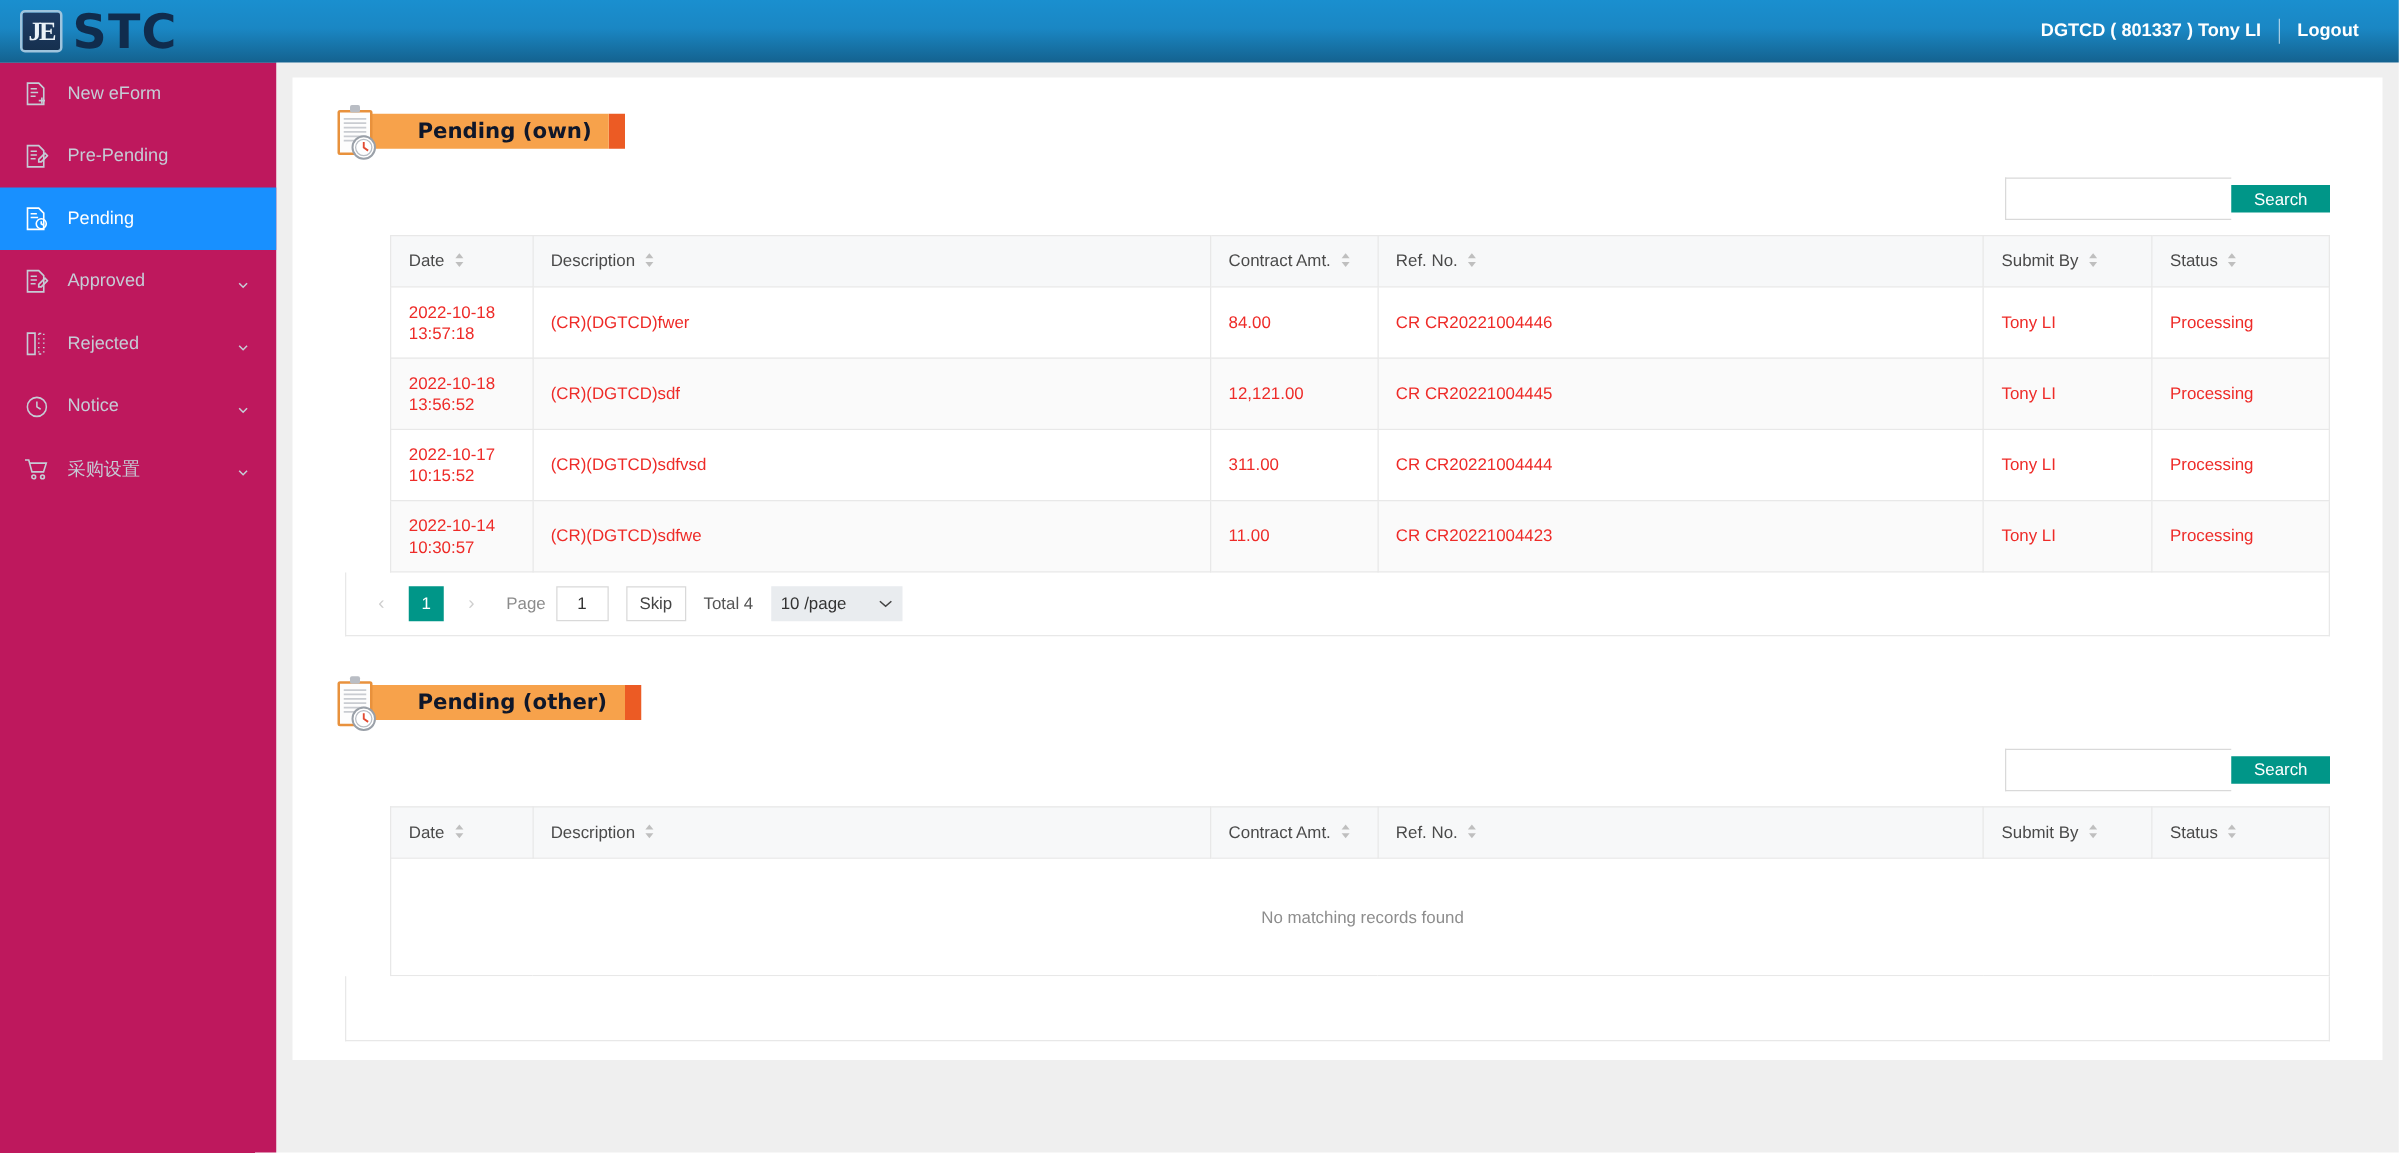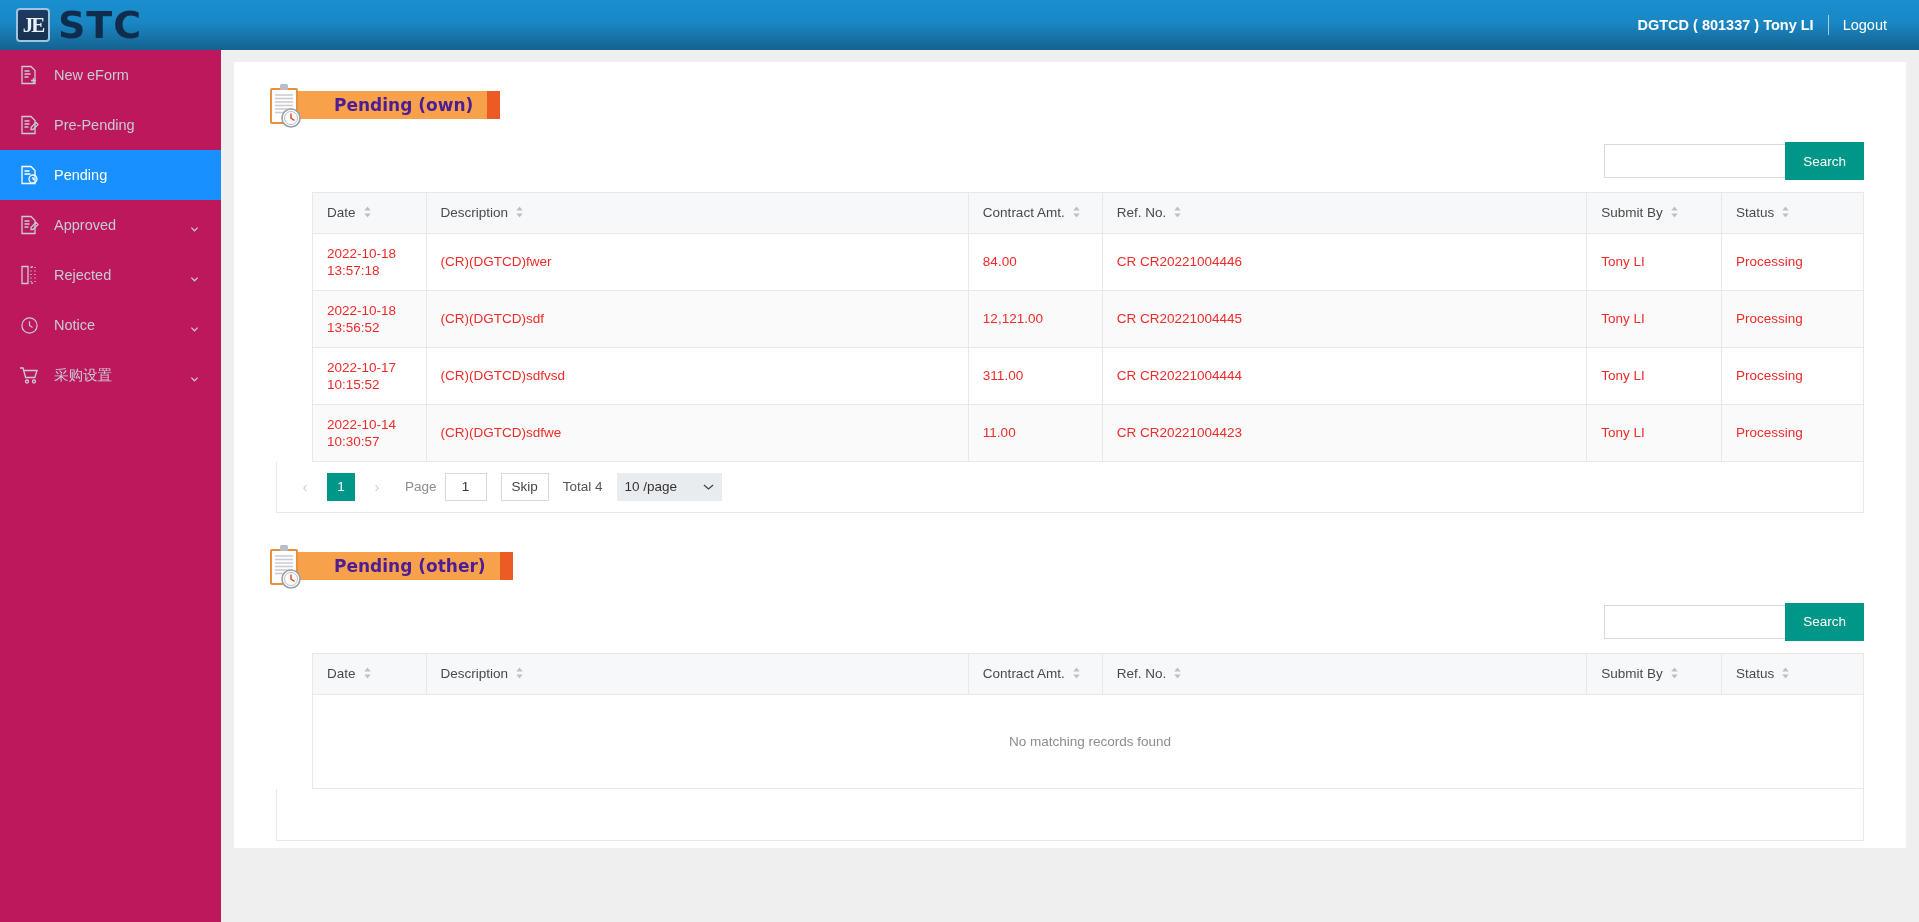--- a/index.html
+++ b/index.html
@@ -43,21 +43,21 @@
   }
   .topbar-right {
     margin-left: auto; display: flex; align-items: center;
     padding-right: 32px; color: #ffffff;
     font-size: 14.5px; font-weight: bold;
   }
   .topbar-divider {
     width: 1px; height: 20px; background: rgba(255,255,255,.6);
     margin: 0 14px;
   }
-  .logout-link { color: #fff; text-decoration: none; font-weight: normal; }
+  .logout-link { color: #fff; text-decoration: none; font-weight: bold; }
 
   
   .sidebar {
     position: absolute; top: 50px; left: 0;
     width: 221px; height: 872px;
     background: #be185d;
     z-index: 15;
   }
   .nav-item {
     height: 50px; display: flex; align-items: center;
@@ -97,42 +97,42 @@
   }
   .clipboard {
     position: absolute; left: 0; top: 0;
     width: 42px; height: 50px; z-index: 3;
   }
   .banner-bar {
     position: relative; margin-left: 26px;
     height: 28px; background: #f7a24b;
     display: flex; align-items: center;
     padding: 0 14px 0 42px;
-    color: #4c1d95; font-size: 17px; font-weight: bold;
+    color: #0f172a; font-size: 17px; font-weight: bold;
     font-family: "DejaVu Sans", sans-serif;
   }
   .banner-accent {
     width: 13px; height: 28px; background: #ec5b24;
   }
 
   
   .search-row {
     display: flex; justify-content: flex-end; align-items: center;
     padding: 14px 42px 12px 0;
   }
   .search-input {
     width: 181px; height: 34px;
     border: 1px solid #d9d9d9; border-right: none;
     background: #fff; outline: none;
     font-size: 13px; padding: 0 8px;
     font-family: "Liberation Sans", sans-serif;
     color: #333;
   }
   .search-btn {
-    height: 38px; padding: 0 18px;
+    height: 22px; padding: 0 18px;
     background: #009688; color: #ffffff;
     border: none; font-size: 13.5px; cursor: pointer;
     font-family: "Liberation Sans", sans-serif;
   }
 
   
   .tbl-wrap { margin: 0 42px; padding-left: 36px; }
   table.dt { width: 100%; border-collapse: collapse; table-layout: fixed; }
   table.dt th {
     background: #f7f8f9;

